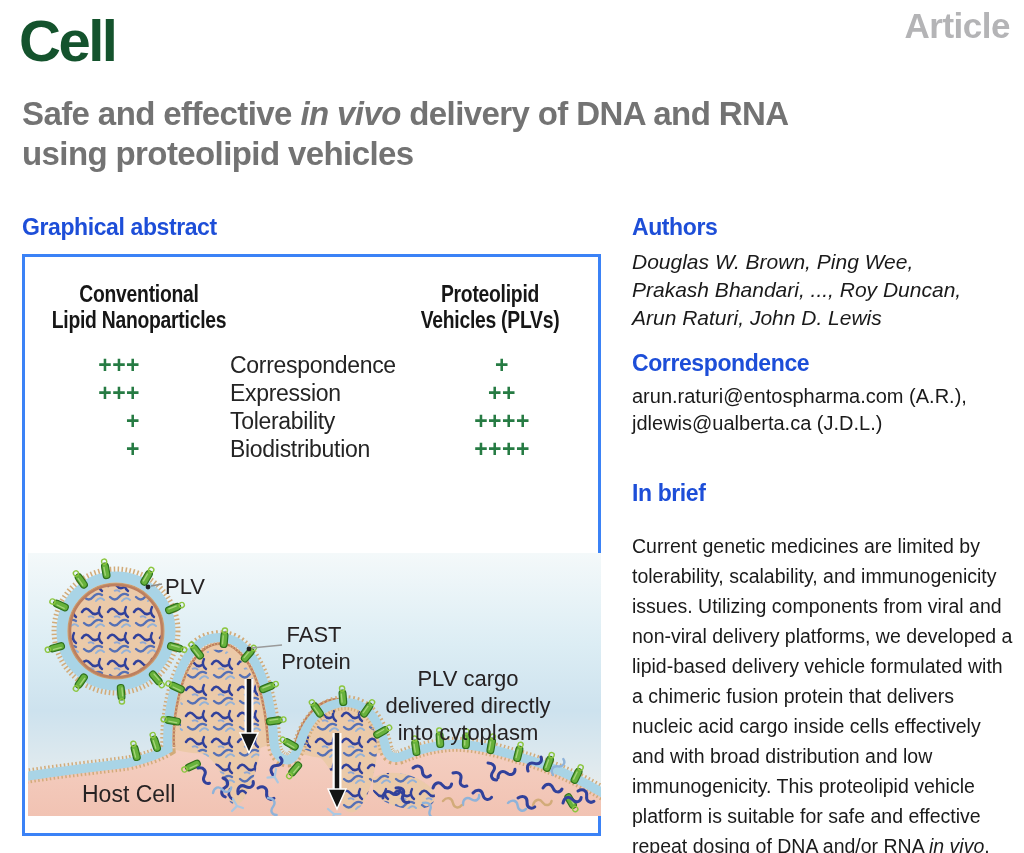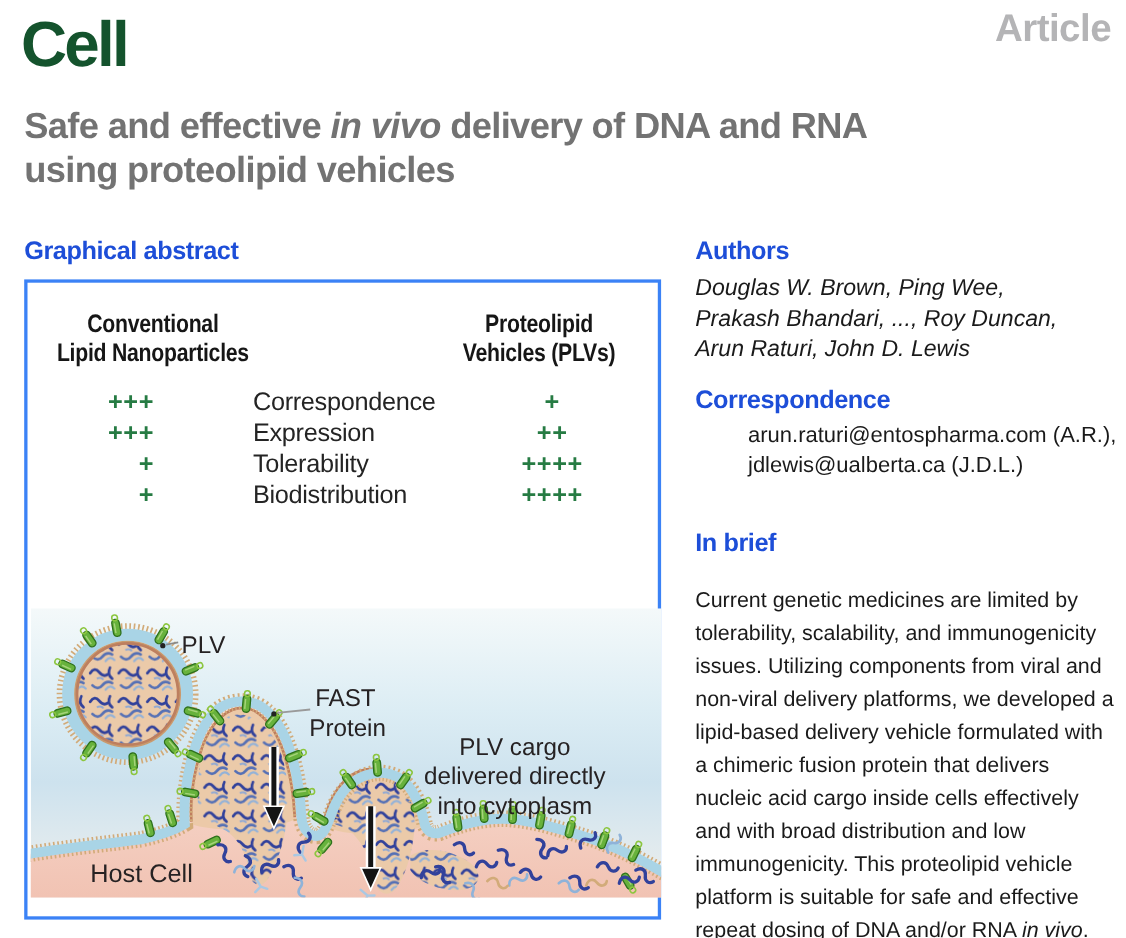--- a/index.html
+++ b/index.html
@@ -53,21 +53,21 @@
   .plus { font-size:23px; font-weight:bold; color:#267b43; letter-spacing:0.5px; }
 
   .ga-art { position:absolute; left:3px; top:296px; }
   .ga-art text { font-family:"Liberation Sans", sans-serif; fill:#262223; }
 
   
   .side { position:absolute; left:632px; top:214px; width:385px; }
   .side .block-text { margin-top:7px; font-size:21px; line-height:28px; color:#1a1a1a;font-style:italic; }
   .side .block-text .line { white-space:nowrap; }
   .side .emails { margin-top:6px; font-size:20px; line-height:27px; color:#1a1a1a; }
-  .side .emails .line { white-space:nowrap;margin-left:48px; }
+  .side .emails .line { white-space:nowrap; }
   .side h2.h-corr { margin-top:18px; }
   .side h2.h-brief { margin-top:43px; }
   .side .brief-text { margin-top:24px; font-size:19.5px; line-height:30px; color:#1a1a1a; width:382px; }
 </style>
 </head>
 <body>
 
 <div>
 
   <div class="cell-logo">Cell</div>

